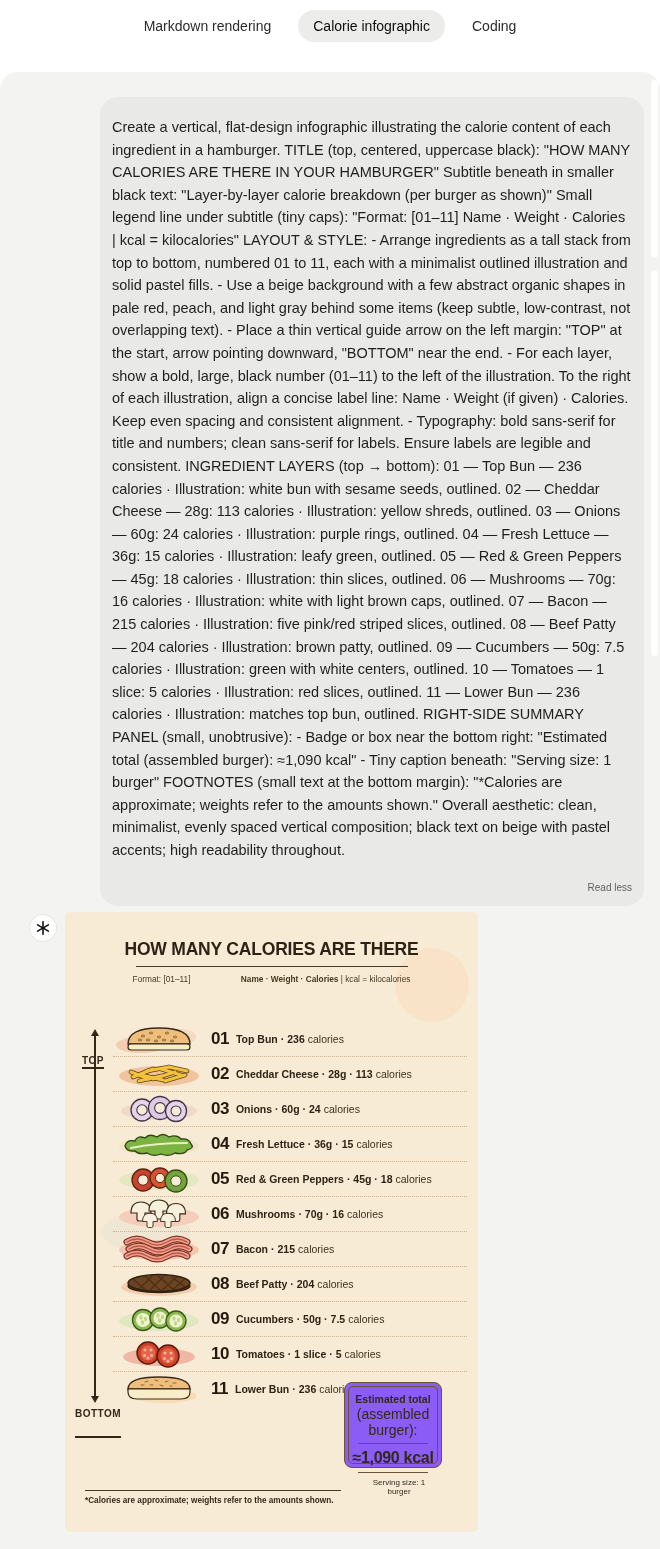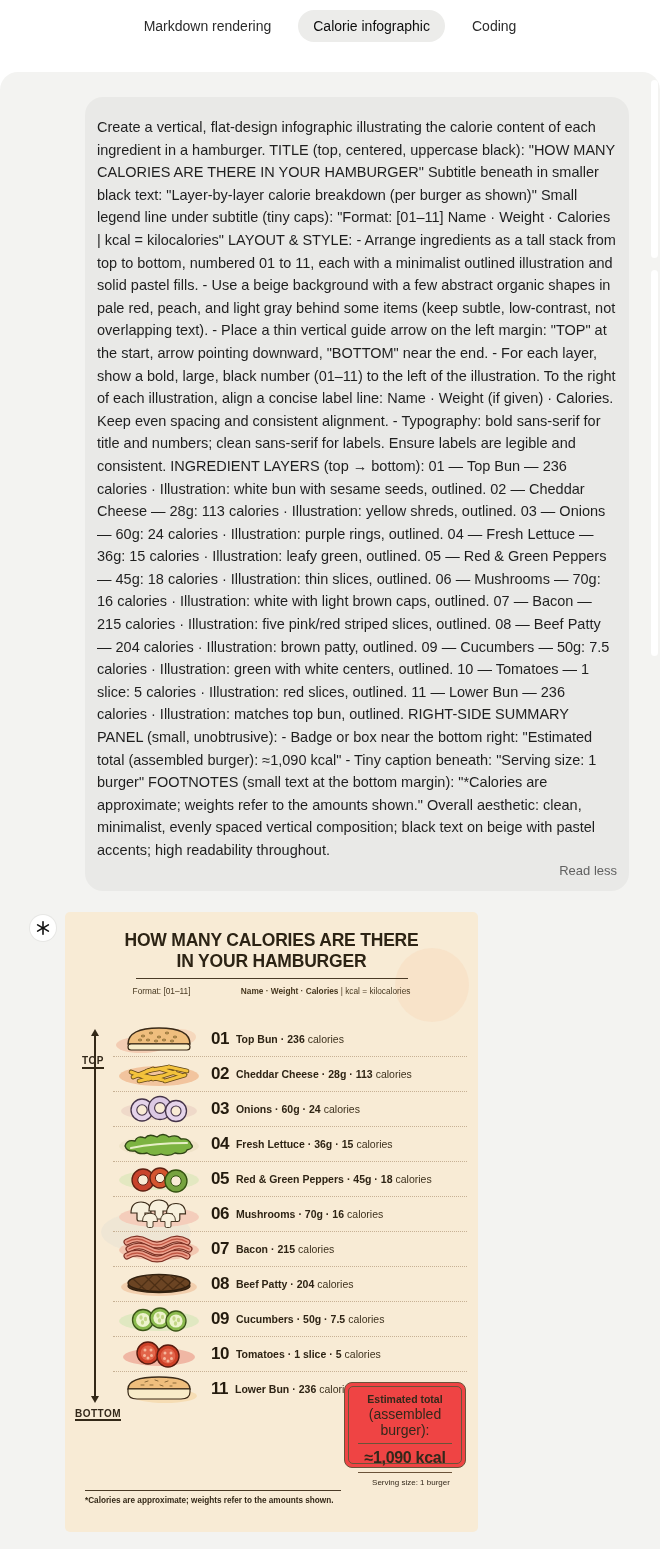--- a/index.html
+++ b/index.html
@@ -8,65 +8,65 @@
     background:#ffffff;font-family:"Liberation Sans",sans-serif;
     -webkit-font-smoothing:antialiased;
   }
   
   .tabs{position:absolute;top:10px;left:0;right:0;display:flex;justify-content:center;align-items:center;gap:12px;}
   .tab{font-size:14px;color:#2b2b2b;padding:8px 15px;border-radius:999px;white-space:nowrap;cursor:pointer;}
   .tab.active{background:var(--pill-bg,#ececea);color:#0d0d0d;}
   
   .panel{position:absolute;top:72px;left:0;width:660px;height:1477px;background:var(--panel-bg,#f3f3f1);border-radius:18px 18px 0 0;}
   
-  .bubble{position:absolute;left:85px;top:25px;width:544px;min-height:788px;box-sizing:border-box;
+  .bubble{position:absolute;left:100px;top:25px;width:544px;min-height:788px;box-sizing:border-box;
     background:var(--bubble-bg,#e9e9e7);border-radius:18px;padding:19px 12px 13px 12px;}
   .bubble p{margin:0;font-size:14.5px;line-height:22.6px;color:#1f1f1f;}
-  .readless{display:block;text-align:right;margin-top:1px;font-size:13px;color:#616161;cursor:pointer;}
+  .readless{display:block;text-align:right;margin-top:20px;font-size:10px;color:#616161;cursor:pointer;}
   
   .logo{position:absolute;left:30px;top:843px;width:26px;height:26px;background:#fff;border-radius:50%;
     display:flex;align-items:center;justify-content:center;box-shadow:0 0 0 1px rgba(0,0,0,.05);}
   
   .card{position:absolute;left:65px;top:840px;width:413px;height:620px;background:var(--card-bg,#f8ebd5);
     border-radius:5px;color:var(--card-ink,#33281a);overflow:hidden;}
   .bgshape{position:absolute;border-radius:50%;z-index:0;}
   .shape1{left:330px;top:36px;width:74px;height:74px;background:#f7dfc3;opacity:.65;}
   .shape2{left:36px;top:300px;width:90px;height:40px;background:#eae2d3;opacity:.6;}
   .shape3{left:290px;top:520px;width:86px;height:36px;background:#f5d2c0;opacity:.45;}
-  .ig-title{position:relative;z-index:1;margin:18px 10px 0;text-align:center;font-weight:bold;
+  .ig-title{position:relative;z-index:1;margin:27px 10px 0;text-align:center;font-weight:bold;
     font-size:17.5px;line-height:21px;color:#2c2314;letter-spacing:-.2px;}
   .ig-rule{position:relative;z-index:1;width:272px;height:1px;background:var(--accent-rule,#4a3a26);margin:6px auto 0;}
   .ig-sub{position:relative;z-index:1;text-align:center;font-size:10.8px;margin-top:7px;color:#3b2f1e;}
   .ig-legend{position:relative;z-index:1;text-align:center;font-size:8.3px;margin-top:7px;color:#46371f;}
   .ig-legend b{font-weight:bold;margin-left:48px;}
   
   .axis-top{position:absolute;left:17px;top:95px;z-index:2;font-size:10px;font-weight:bold;
     border-bottom:2px solid #332817;padding-bottom:1px;letter-spacing:.5px;margin-top:48px;}
   .axis-bottom{position:absolute;left:10px;top:496px;z-index:2;font-size:10px;font-weight:bold;
-    border-bottom:2px solid #332817;padding-bottom:0;letter-spacing:.5px;}
+    border-bottom:2px solid #332817;padding-bottom:17px;letter-spacing:.5px;}
   .axis-line{position:absolute;left:29px;top:124px;width:1.5px;height:360px;background:#332817;z-index:2;}
   .arrow-up{position:absolute;left:25.5px;top:117px;width:0;height:0;z-index:2;
     border-left:4.5px solid transparent;border-right:4.5px solid transparent;border-bottom:7px solid #332817;}
   .arrow-down{position:absolute;left:25.5px;top:484px;width:0;height:0;z-index:2;
     border-left:4.5px solid transparent;border-right:4.5px solid transparent;border-top:7px solid #332817;}
   
   .rows{position:absolute;left:48px;top:110px;width:354px;z-index:1;}
   .row{height:34px;display:flex;align-items:center;border-bottom:1px dotted #c7b195;}
   .row:last-child{border-bottom:none;}
   .ill{width:92px;flex:none;display:flex;justify-content:center;align-items:center;}
   .ill svg{width:88px;height:30px;display:block;}
   .num{flex:none;font-size:17px;font-weight:bold;color:#241b0e;margin:0 7px 0 6px;letter-spacing:-.5px;}
   .lbl{font-size:10.5px;color:#2e2415;white-space:nowrap;}
   .lbl b{font-weight:bold;margin-right:3px;}
   .lbl .unit{font-weight:normal;color:#3c3categorie;}
   .lbl span.unit{color:#3d3category;}
   .lbl .unit{color:#3d311d;}
   
-  .summary{position:absolute;left:279px;top:470px;width:122px;height:86px;z-index:3;box-sizing:border-box;
-    background:#ef4444;border:1.5px solid #6a5339;border-radius:8px;padding:3px;}
+  .summary{position:absolute;left:279px;top:470px;width:98px;height:86px;z-index:3;box-sizing:border-box;
+    background:#8b5cf6;border:1.5px solid #6a5339;border-radius:8px;padding:3px;}
   .summary-inner{border:1px solid #6a5339;border-radius:5px;height:100%;box-sizing:border-box;text-align:center;padding-top:6px;}
   .sum-t1{font-size:10.5px;font-weight:bold;}
   .sum-t2{font-size:14px;margin-top:1px;}
   .sum-hr{height:1px;background:#6a5339;margin:5px 9px;}
   .sum-total{font-size:16px;font-weight:bold;letter-spacing:-.3px;}
   .sum-serving{font-size:8px;margin-top:4px;padding-left:12px;}
   
   .foot-rule{position:absolute;left:20px;top:578px;width:256px;height:1px;background:var(--accent-rule,#4a3a26);z-index:1;}
   .footnote{position:absolute;left:20px;top:584px;font-size:8.2px;font-weight:bold;color:#332817;z-index:1;}
   
@@ -103,21 +103,20 @@
     </svg>
   </div>
 
   <div class="card">
     <div class="bgshape shape1"></div>
     <div class="bgshape shape2"></div>
     <div class="bgshape shape3"></div>
 
     <div class="ig-title">
       <div>HOW MANY CALORIES ARE THERE</div>
-      <div>IN YOUR HAMBURGER</div>
     </div>
     <div class="ig-rule"></div>
     <div class="ig-legend"><span>Format: [01–11] </span><b>Name · Weight · Calories</b><span> | kcal = kilocalories</span></div>
 
     <div class="axis-top">TOP</div>
     <div class="arrow-up"></div>
     <div class="axis-line"></div>
     <div class="arrow-down"></div>
     <div class="axis-bottom">BOTTOM</div>
 

